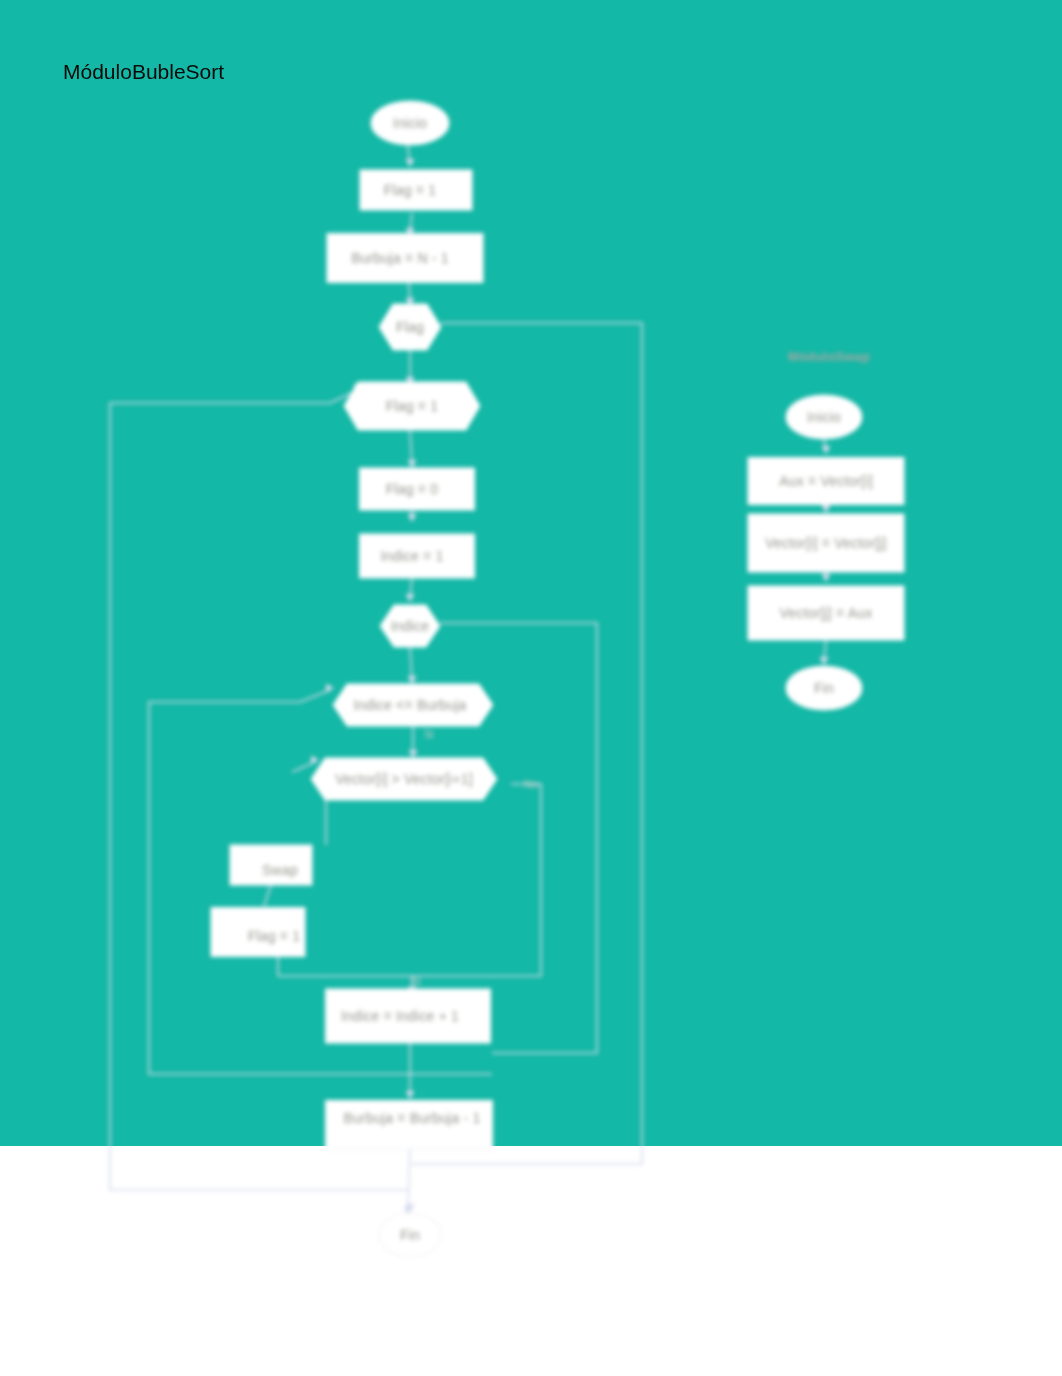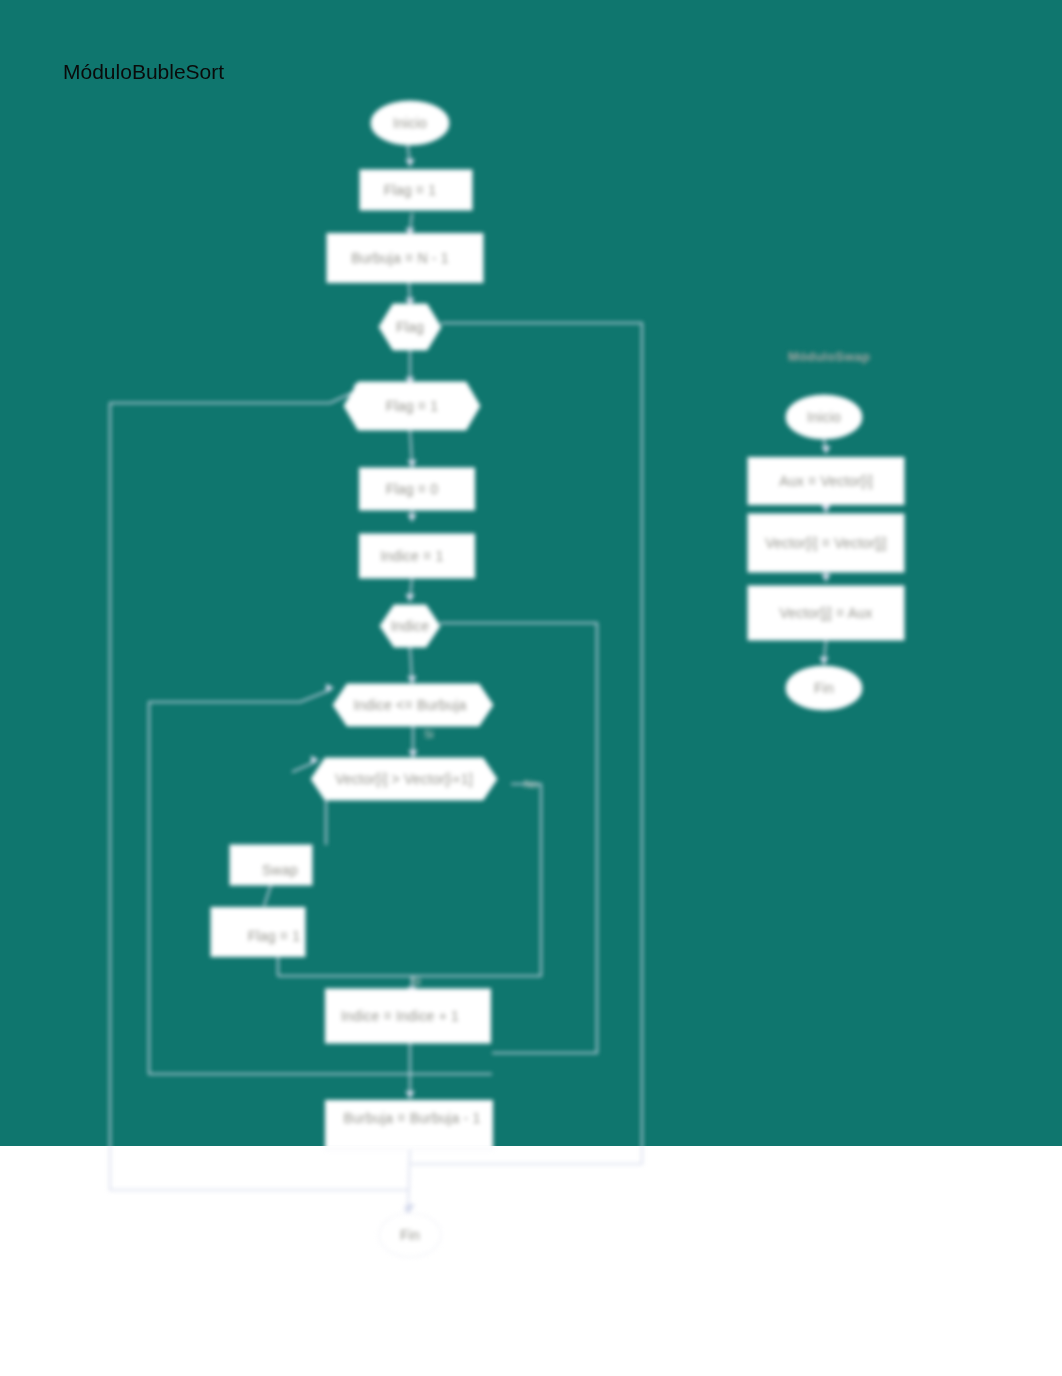--- a/index.html
+++ b/index.html
@@ -1,17 +1,17 @@
 <!DOCTYPE html>
 <html><head>
 <meta charset="utf-8">
 <style>
   html,body{margin:0;padding:0;background:#ffffff;}
   body{width:1062px;height:1376px;font-family:"Liberation Sans",sans-serif;overflow:hidden;}
-  #page{position:relative;width:1062px;height:1146px;background:#0f766e;}
+  #page{position:relative;width:1062px;height:1146px;background:#14b8a6;}
   #title{position:absolute;left:63px;top:61px;font-size:21px;line-height:21px;color:#0a0a0a;opacity:0.999;will-change:opacity;}
   svg#chart{position:absolute;left:0;top:0;filter:blur(2.0px);}
   .nd{fill:#ffffff;stroke:#f0f1f7;stroke-width:1.1;}
   .nd.dec{stroke:#f6f7fb;stroke-width:1;}
   .lk{fill:none;stroke:#d6dbed;stroke-width:1.6;}
   .ar{fill:#d6dbed;}
   .tx{fill:#96968f;font-family:"Liberation Sans",sans-serif;font-size:14px;text-anchor:middle;letter-spacing:0.2px;}
   .tb{fill:#a6a6a3;font-weight:bold;font-size:13px;letter-spacing:0.2px;}
   .sm{font-size:11px;fill:#cfcfcb;letter-spacing:0;}
 </style>

